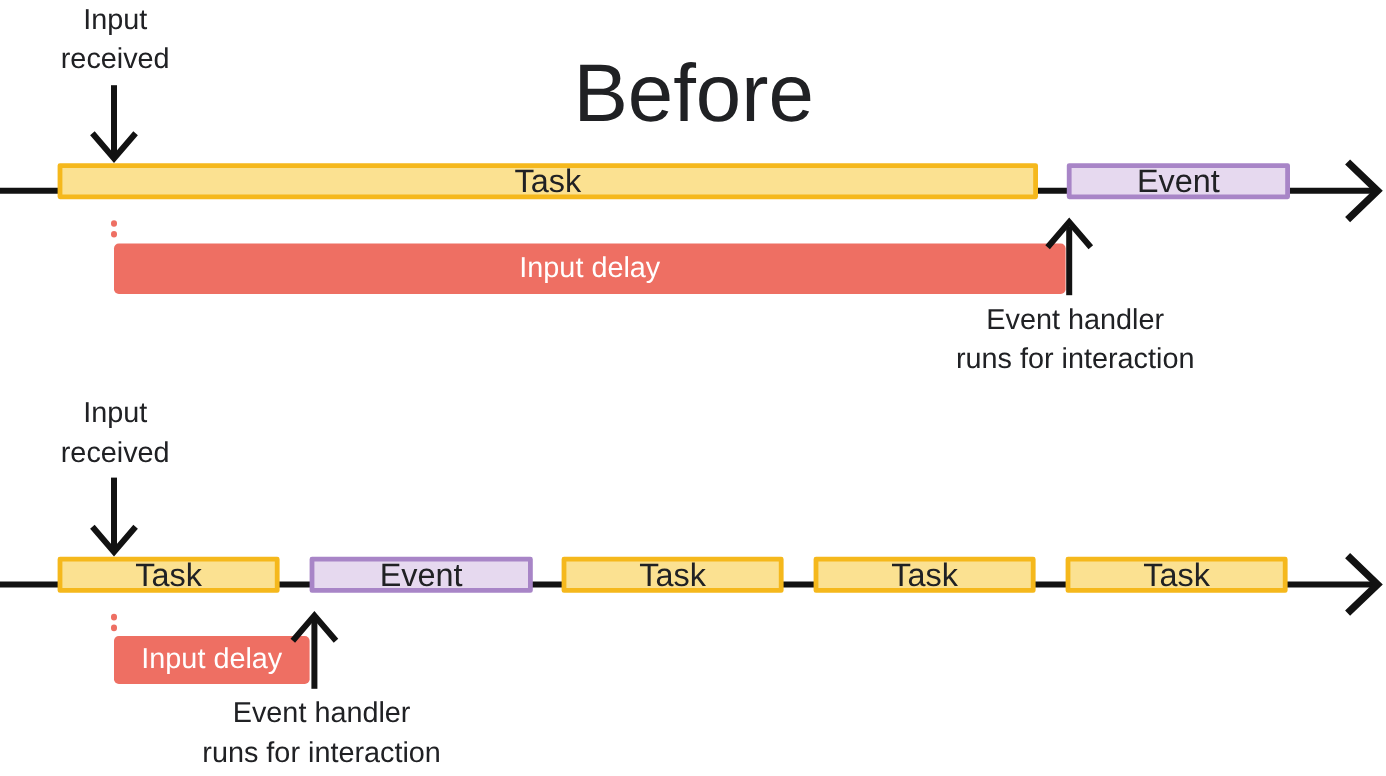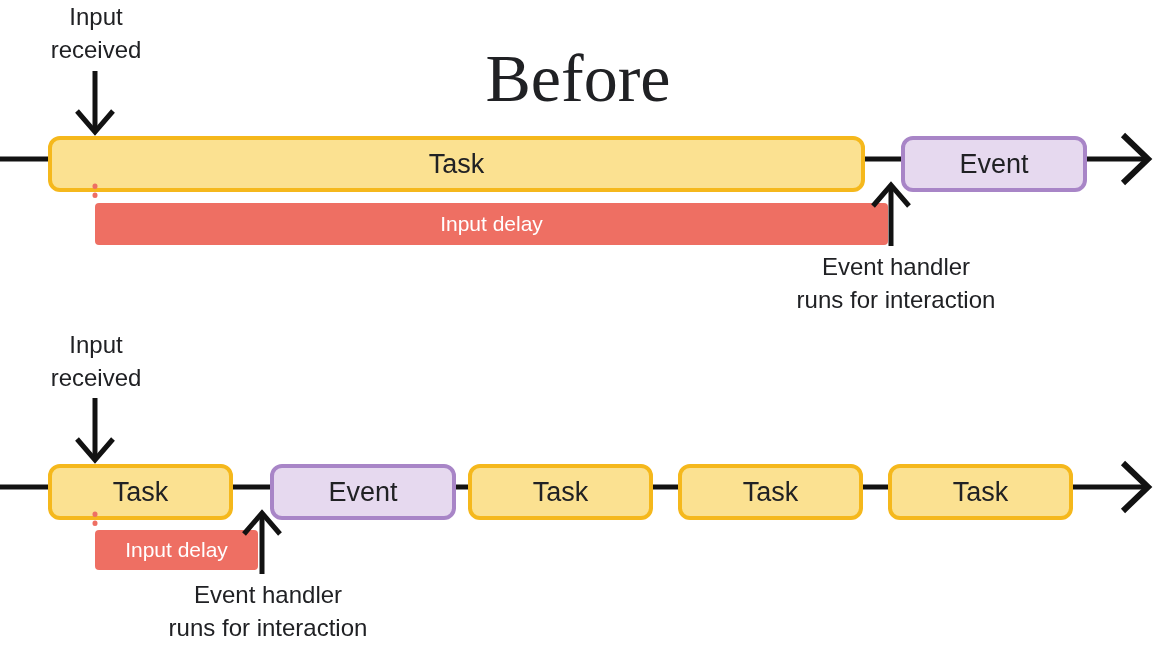--- a/index.html
+++ b/index.html
@@ -29,60 +29,58 @@
     stroke: var(--delay_fill, #EE6F63);
   }
   .title {
     position: absolute;
     transform: translateX(-50%);
     font-size: 68px;
     line-height: 1;
     letter-spacing: 0px;
     color: var(--text, #202124);
     white-space: nowrap;
-    font-family: Liberation Serif, serif;
   }
   .annotation {
     position: absolute;
     transform: translateX(-50%);
     font-size: 24px;
     line-height: 33px;
     text-align: center;
     white-space: pre-line;
     color: var(--text, #202124);
   }
   .box {
     position: absolute;
     box-sizing: border-box;
-    height: 56px;
+    height: 30px;
     display: flex;
     align-items: center;
     justify-content: center;
     font-size: 27px;
-    border-radius: 12px;
+    border-radius: 2px;
     color: var(--text, #202124);
   }
   .task-box {
     background: var(--task_fill, #FBE191);
     border: 4px solid var(--task_border, #F5B81C);
   }
   .event-box {
     background: var(--event_fill, #E6D9EF);
     border: 4px solid var(--event_border, #A885C7);
-    margin-left: 12px;
   }
   .delay-bar {
     position: absolute;
     box-sizing: border-box;
     background: var(--delay_fill, #EE6F63);
     color: var(--delay_text, #ffffff);
     display: flex;
     align-items: center;
     justify-content: center;
-    font-size: 21px;
+    font-size: 24px;
     border-radius: 4px;
   }
 </style>
 </head>
 <body>
 
 <div class="canvas" style="--task_fill: #FBE191; --task_border: #F5B81C; --event_fill: #E6D9EF; --event_border: #A885C7; --delay_fill: #EE6F63; --delay_text: #FFFFFF; --line: #121212; --text: #202124;">
 
   <svg class="layer" viewBox="0 0 1155 647">
     <g>

